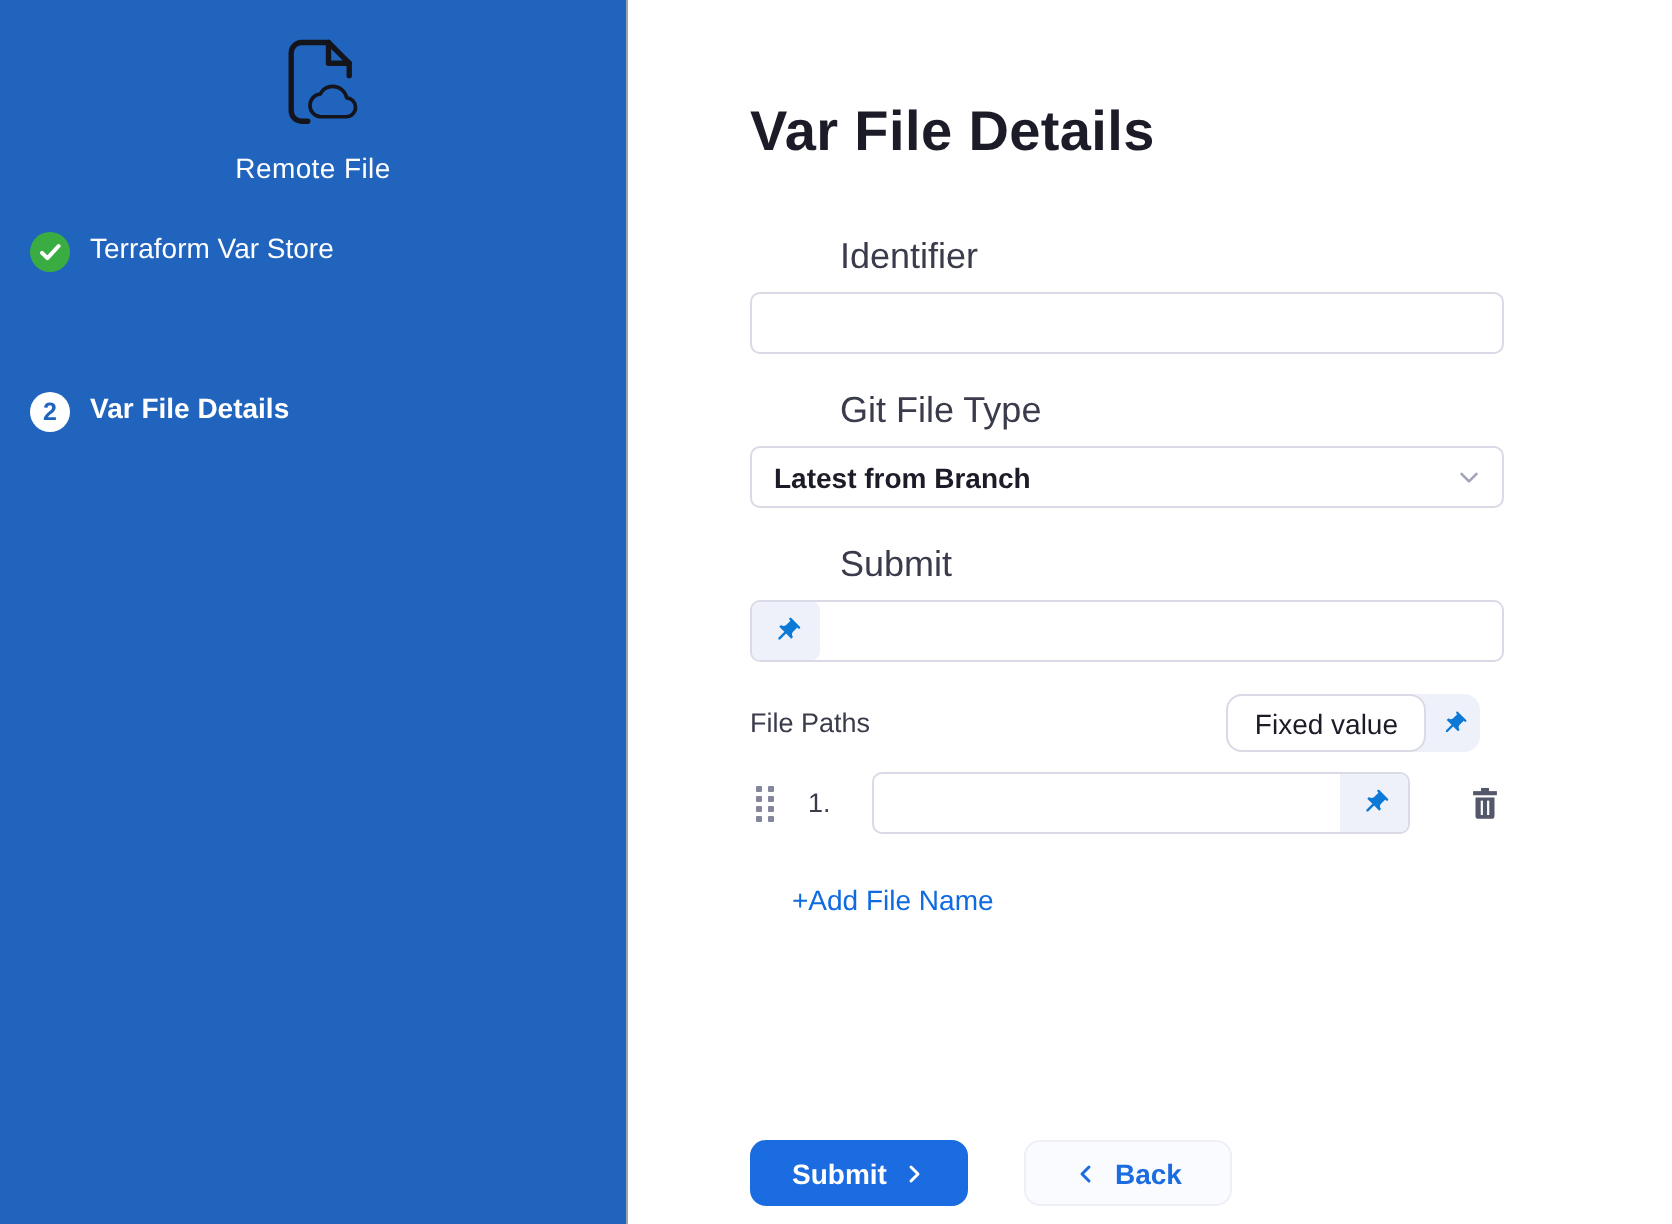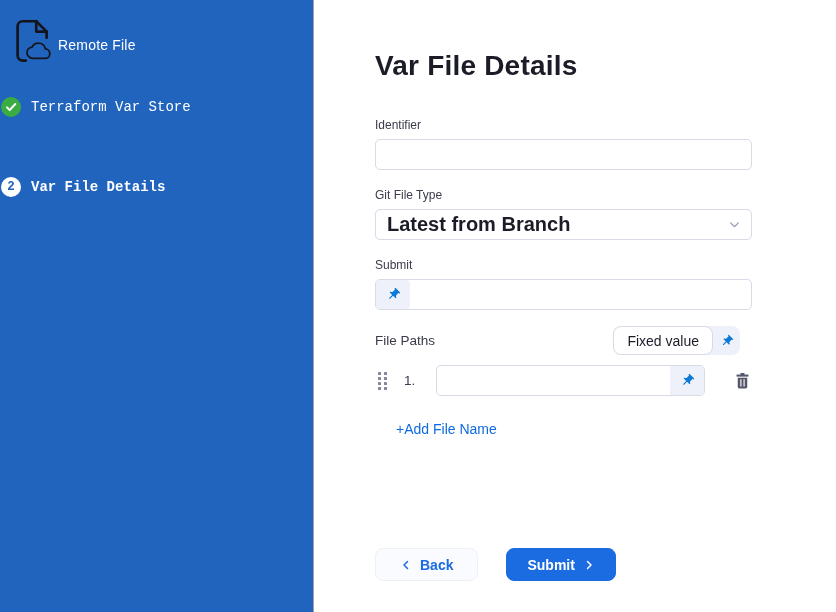--- a/index.html
+++ b/index.html
@@ -3,46 +3,46 @@
 <meta charset="utf-8">
 <style>
   * { margin:0; padding:0; box-sizing:border-box; }
   html,body { width:836px; height:612px; overflow:hidden; background:#fff;
     font-family:"Liberation Sans", sans-serif; }
   .app { display:flex; width:836px; height:612px; }
 
   
   .sidebar { width:314px; height:612px; background:#2164be;
     border-right:1px solid #9fa1ac; color:#fff; flex:0 0 auto; }
-  .wizard-head { display:flex; flex-direction:row; align-items:center; padding-top:14px; }
+  .wizard-head { display:flex; flex-direction:column; align-items:center; padding-top:14px; }
   .wizard-head .caption { font-size:14px; color:#fff; margin-top:4px; letter-spacing:.2px; }
   .steps { margin-top:24px; }
-  .step { display:flex; align-items:center; gap:10px; padding:0 0 0 1px; height:22px; cursor:pointer;font-family:Liberation Mono, monospace; }
+  .step { display:flex; align-items:flex-start; gap:10px; padding:0 0 0 15px; height:22px; cursor:pointer; }
   .step + .step { margin-top:58px; }
   .step .label { font-size:14px; color:#fff; }
   .step.current .label { font-weight:700; }
   .step-num { width:20px; height:20px; border-radius:50%; background:#fff; color:#2164be;
     font-size:12.5px; font-weight:700; display:flex; align-items:center; justify-content:center; flex:0 0 auto; }
 
   
   .main { flex:1; padding:50px 0 0 61px; position:relative; }
   .page-title { font-size:28px; font-weight:600; color:#1c1c28; letter-spacing:.2px; }
   .form { width:377px; }
   .field { margin-top:18px; }
   .field:first-of-type { margin-top:36px; }
-  .field > label { display:block; font-size:12px; color:#3a3b4b; margin-bottom:7px; }
+  .field > label { display:block; font-size:18px; color:#3a3b4b; margin-bottom:7px;margin-left:45px; }
 
   .text-input { width:100%; height:31px; border:1px solid #d9dae6; border-radius:5px;
     padding:0 10px; font-size:14px; color:#1c1c28; outline:none; background:#fff;
     font-family:"Liberation Sans", sans-serif; }
   .text-input::placeholder { color:#9496ad; }
 
   .select { height:31px; border:1px solid #d9dae6; border-radius:5px; background:#fff;
     display:flex; align-items:center; justify-content:space-between; padding:0 9px 0 11px; cursor:pointer; }
-  .select .sel-val { font-size:20px; font-weight:600; color:#1c1c28; }
+  .select .sel-val { font-size:14px; font-weight:600; color:#1c1c28; }
 
   .input-group { display:flex; align-items:stretch; border:1px solid #d9dae6; border-radius:5px;
     background:#fff; height:31px; overflow:hidden; }
   .input-group input { flex:1; border:none; outline:none; padding:0 10px; font-size:14px;
     color:#1c1c28; font-family:"Liberation Sans", sans-serif; min-width:0; background:transparent; }
   .input-group input::placeholder { color:#9496ad; }
   .pin-seg { width:34px; background:#eef0fa; display:flex; align-items:center; justify-content:center;
     border:none; cursor:pointer; border-radius:0 4px 4px 0; }
 
   
@@ -197,33 +197,33 @@
               <line x1="14" y1="10.5" x2="14" y2="19.6" stroke="#fff" stroke-width="1.4"></line>
             </svg>
           </span>
         </button>
       </div>
 
       <button class="add-link">+Add File Name</button>
 
       
       <div class="footer">
+        <button class="btn btn-submit">
+          <span>Submit</span>
+          <span>
+            <svg width="12" height="12" viewBox="0 0 24 24" fill="none">
+              <path d="M9 5 l7 7-7 7" stroke="#ffffff" stroke-width="3" stroke-linecap="round" stroke-linejoin="round"></path>
+            </svg>
+          </span>
+        </button>
         <button class="btn btn-back">
           <span>
             <svg width="12" height="12" viewBox="0 0 24 24" fill="none">
               <path d="M15 5 l-7 7 7 7" stroke="#1a6ce0" stroke-width="3" stroke-linecap="round" stroke-linejoin="round"></path>
             </svg>
           </span>
           <span>Back</span>
-        </button>
-        <button class="btn btn-submit">
-          <span>Submit</span>
-          <span>
-            <svg width="12" height="12" viewBox="0 0 24 24" fill="none">
-              <path d="M9 5 l7 7-7 7" stroke="#ffffff" stroke-width="3" stroke-linecap="round" stroke-linejoin="round"></path>
-            </svg>
-          </span>
         </button>
       </div>
 
     </div>
   </main>
 </div>
 
 </body></html>

